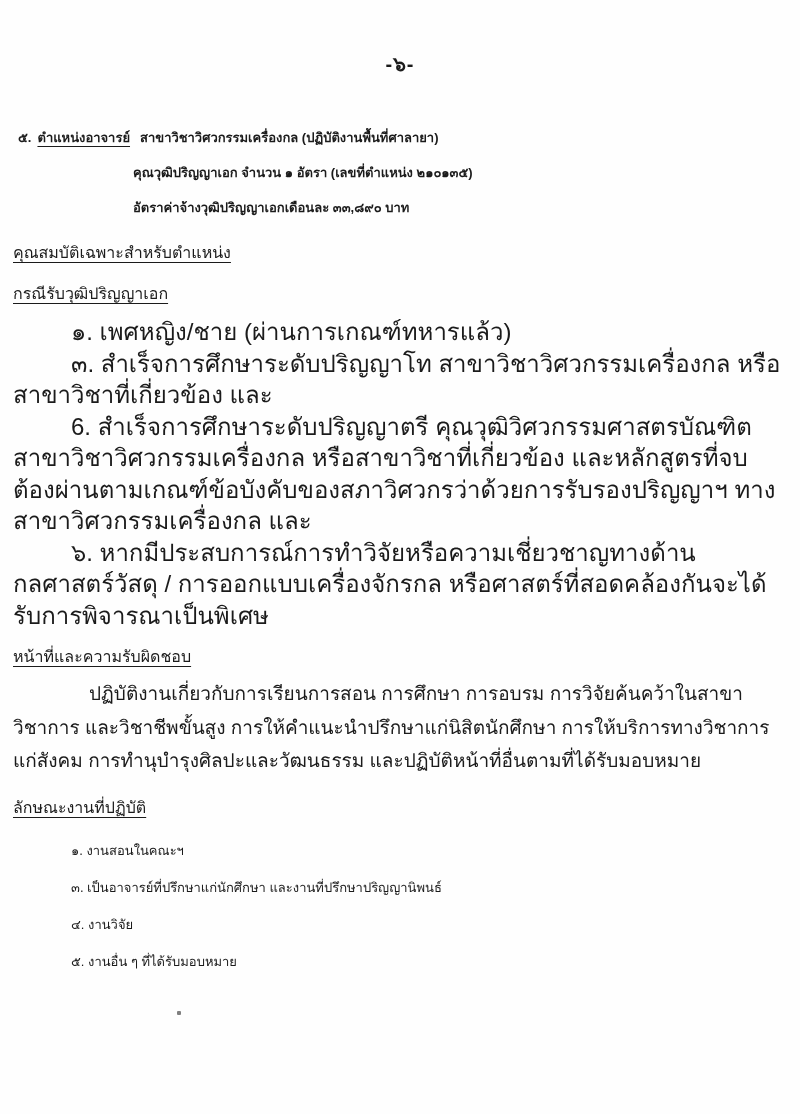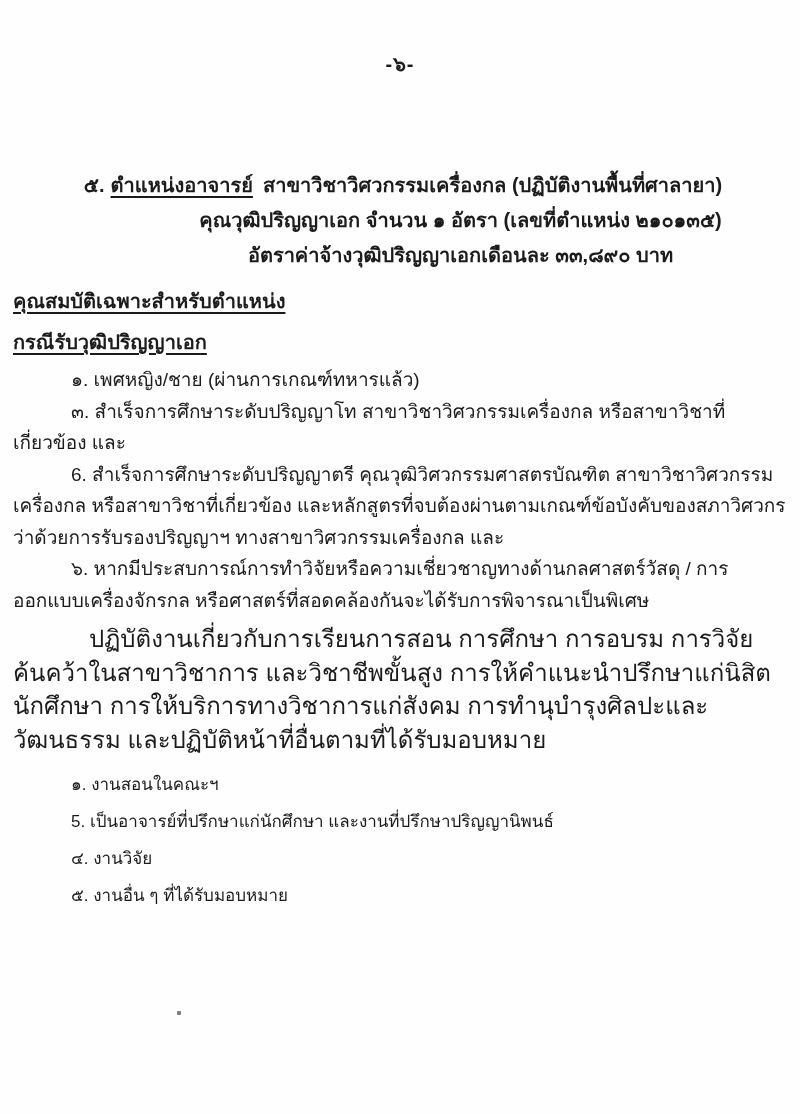--- a/index.html
+++ b/index.html
@@ -26,64 +26,63 @@
     padding-top: 48px;
     font-size: 20px;
     font-weight: 700;
     letter-spacing: 1px;
   }
   .content {
     padding: 0 12px 0 13px;
   }
   
   .position-block {
-    margin-top: 88px;
-    font-size: 20px;
+    margin-top: 40px;
+    font-size: 13px;
     font-weight: 700;
     line-height: 35px;
-    text-align: center;
   }
   .position-line1 { margin-left: 5px; }
   .position-number { margin-right: 6px; }
   .position-title {
     text-decoration: underline;
     text-underline-offset: 4px;
     margin-right: 10px;
   }
   .position-sub {
     margin-left: 120px;
   }
   
   .section-heading {
-    font-size: 20px;
-    font-weight: 700;
+    font-size: 16px;
+    font-weight: 400;
     text-decoration: underline;
     text-underline-offset: 4px;
     line-height: 28px;
   }
   .h-qual   { margin-top: 14px; }
   .h-case   { margin-top: 13px; }
   .h-duty   { margin-top: 12px; }
   .h-nature { margin-top: 16px; }
   
-  .qual-list { margin-top: 8px; font-size: 19px; }
+  .qual-list { margin-top: 8px; font-size: 24px; }
   .qual-item {
     margin: 0;
     text-indent: 58px;
     line-height: 31.5px;
   }
   
   .duty-paragraph {
     margin: 6px 0 0 0;
-    font-size: 24px;
+    font-size: 19px;
     text-indent: 76px;
     line-height: 33.5px;
   }
   
-  .nature-list { margin-top: 10px; font-size: 17px; }
+  .nature-list { margin-top: 10px; font-size: 13px; }
   .nature-item {
     margin: 0;
     text-indent: 58px;
     line-height: 37px;
   }
   
   .speck {
     position: absolute;
     left: 177px;
     top: 1011px;
@@ -115,27 +114,29 @@
 
     <div class="section-heading h-case">กรณีรับวุฒิปริญญาเอก</div>
 
     <div class="qual-list">
       <p class="qual-item">๑. เพศหญิง/ชาย (ผ่านการเกณฑ์ทหารแล้ว)</p>
       <p class="qual-item">๓. สำเร็จการศึกษาระดับปริญญาโท สาขาวิชาวิศวกรรมเครื่องกล หรือสาขาวิชาที่เกี่ยวข้อง และ</p>
       <p class="qual-item">6. สำเร็จการศึกษาระดับปริญญาตรี คุณวุฒิวิศวกรรมศาสตรบัณฑิต สาขาวิชาวิศวกรรมเครื่องกล หรือสาขาวิชาที่เกี่ยวข้อง และหลักสูตรที่จบต้องผ่านตามเกณฑ์ข้อบังคับของสภาวิศวกรว่าด้วยการรับรองปริญญาฯ ทางสาขาวิศวกรรมเครื่องกล และ</p>
       <p class="qual-item">๖. หากมีประสบการณ์การทำวิจัยหรือความเชี่ยวชาญทางด้านกลศาสตร์วัสดุ / การออกแบบเครื่องจักรกล หรือศาสตร์ที่สอดคล้องกันจะได้รับการพิจารณาเป็นพิเศษ</p>
     </div>
 
+    <div class="section-heading h-duty">หน้าที่และความรับผิดชอบ</div>
 
     <p class="duty-paragraph">ปฏิบัติงานเกี่ยวกับการเรียนการสอน การศึกษา การอบรม การวิจัยค้นคว้าในสาขาวิชาการ และวิชาชีพขั้นสูง การให้คำแนะนำปรึกษาแก่นิสิตนักศึกษา การให้บริการทางวิชาการแก่สังคม การทำนุบำรุงศิลปะและวัฒนธรรม และปฏิบัติหน้าที่อื่นตามที่ได้รับมอบหมาย</p>
 
+    <div class="section-heading h-nature">ลักษณะงานที่ปฏิบัติ</div>
 
     <div class="nature-list">
       <p class="nature-item">๑. งานสอนในคณะฯ</p>
-      <p class="nature-item">5. เป็นอาจารย์ที่ปรึกษาแก่นักศึกษา และงานที่ปรึกษาปริญญานิพนธ์</p>
+      <p class="nature-item">๓. เป็นอาจารย์ที่ปรึกษาแก่นักศึกษา และงานที่ปรึกษาปริญญานิพนธ์</p>
       <p class="nature-item">๔. งานวิจัย</p>
       <p class="nature-item">๕. งานอื่น ๆ ที่ได้รับมอบหมาย</p>
     </div>
 
   </div>
 
   <div class="speck"></div>
 
 </div>
 

